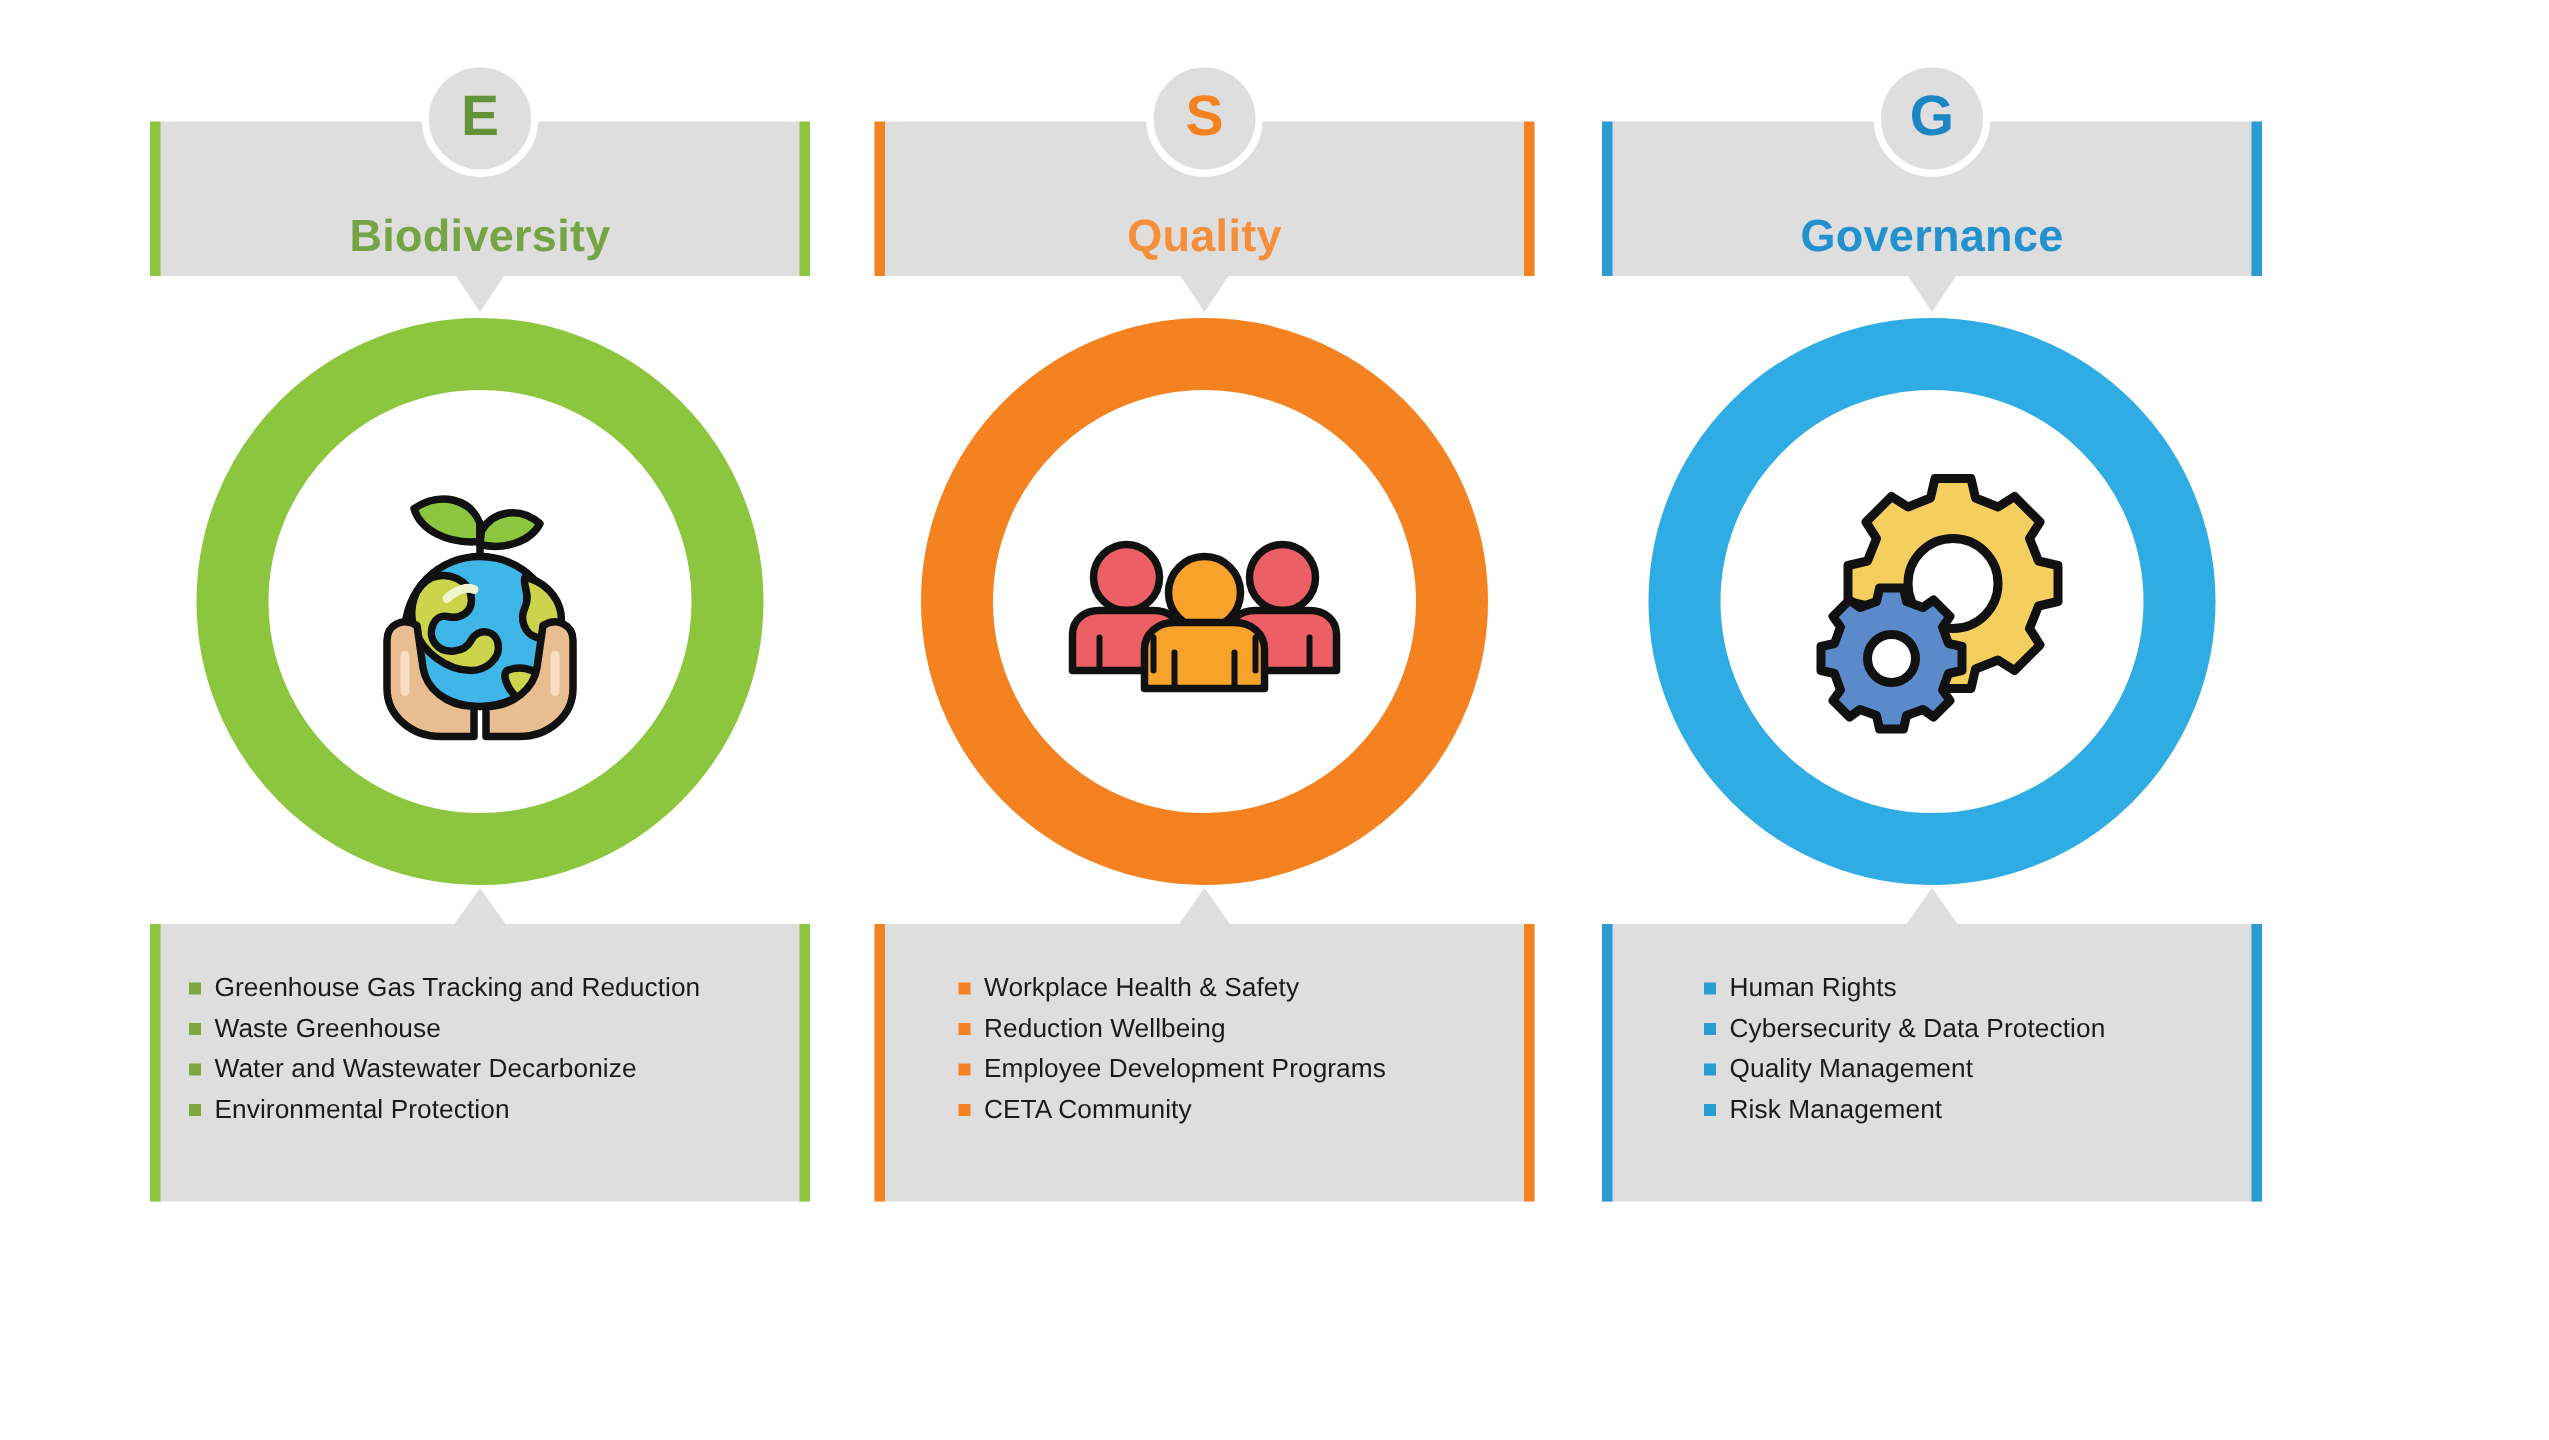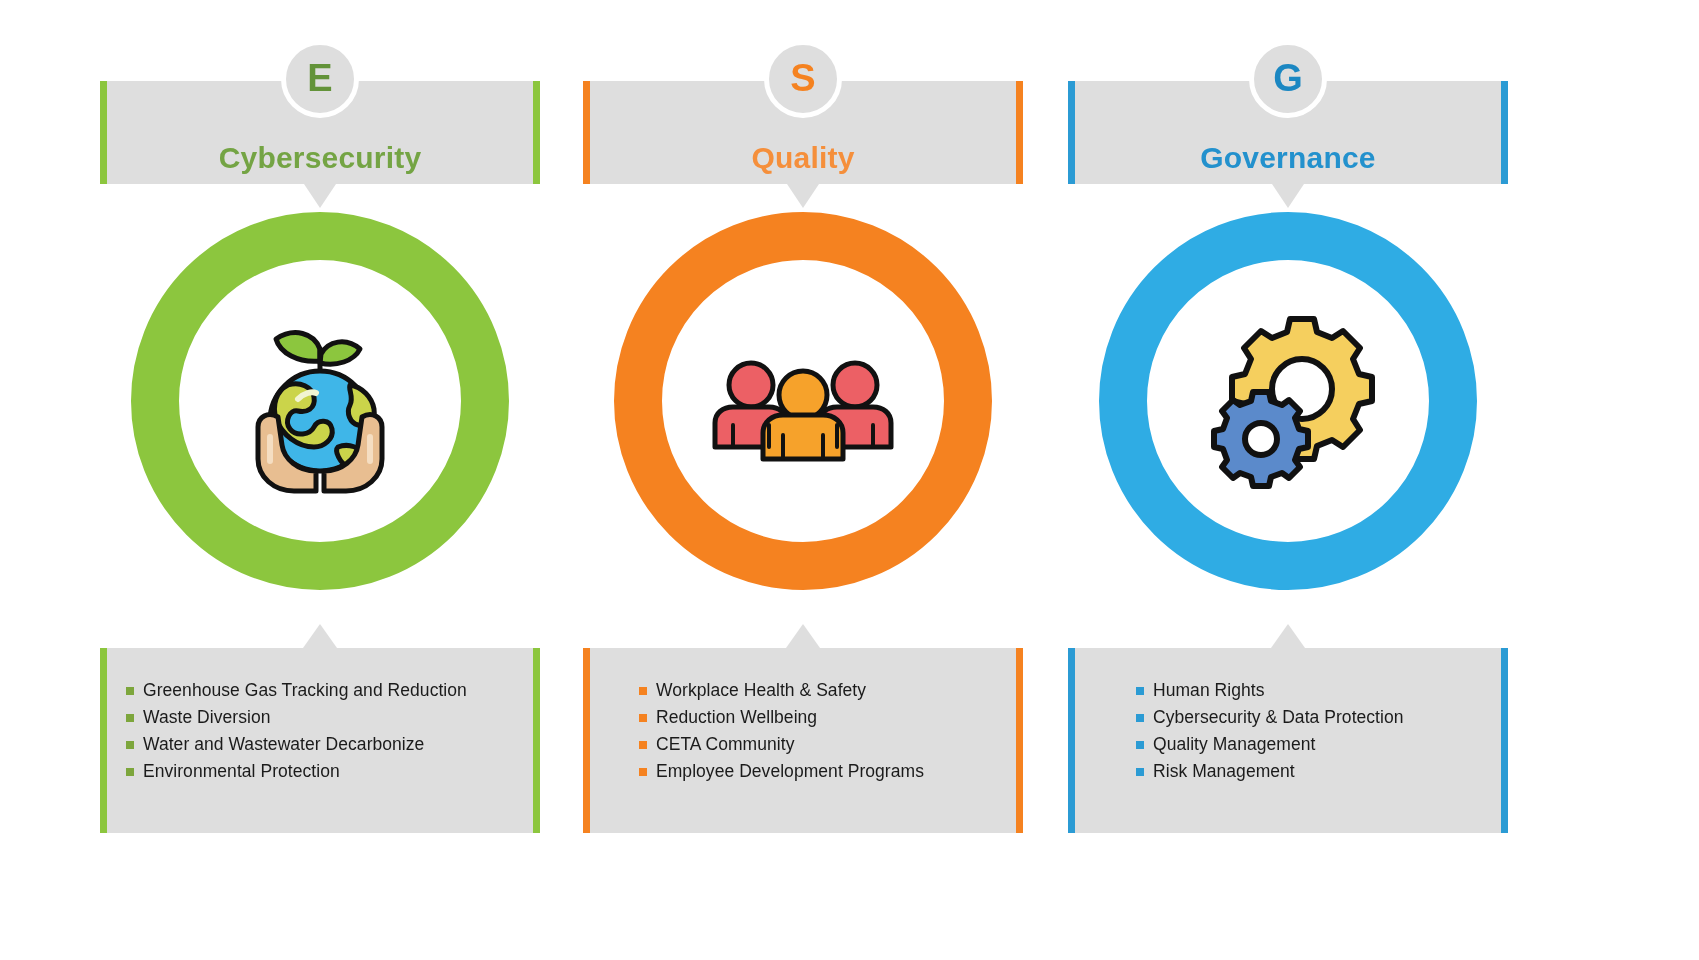--- a/index.html
+++ b/index.html
@@ -80,21 +80,21 @@
     border-radius:50%;
     box-sizing:border-box;
     display:flex;align-items:center;justify-content:center;
   }
   .icon-holder{
     width:200px;height:200px;
     display:flex;align-items:center;justify-content:center;
   }
 
   
-  .panel-wrap{position:absolute;top:624px;left:0;width:440px;}
+  .panel-wrap{position:absolute;top:592px;left:0;width:440px;}
   .tail-up{
     position:absolute;
     left:50%;margin-left:-17px;
     top:0;
     width:0;height:0;
     border-left:17px solid transparent;
     border-right:17px solid transparent;
     border-bottom:24px solid #dedede;
     z-index:2;
   }
@@ -138,21 +138,21 @@
 
   <div class="column col-env">
 
     <div class="header-wrap">
       <div class="header-bar">
         <div class="accent-l" style="background:#8CC63E"></div>
         <div class="accent-r" style="background:#8CC63E"></div>
         <div class="badge">
           <span style="color:#639339">E</span>
         </div>
-        <div class="header-title" style="color:#74A444">Cybersecurity</div>
+        <div class="header-title" style="color:#74A444">Biodiversity</div>
       </div>
       <div class="tail-down"></div>
     </div>
 
     <div class="ring-wrap">
       <div class="ring" style="border:48px solid #8CC63E">
         <div class="icon-holder">
           <svg viewBox="0 0 200 200" width="200" height="200" aria-hidden="true">
             <g stroke="#111111" stroke-width="5" stroke-linejoin="round" stroke-linecap="round">
 
@@ -187,21 +187,21 @@
       <div class="panel">
         <div class="accent-l" style="background:#8CC63E"></div>
         <div class="accent-r" style="background:#8CC63E"></div>
         <ul class="bullet-list">
           <li>
               <span class="bullet-sq" style="background:#7DA63C"></span>
               <span>Greenhouse Gas Tracking and Reduction</span>
             </li>
           <li>
               <span class="bullet-sq" style="background:#7DA63C"></span>
-              <span>Waste Diversion</span>
+              <span>Waste Greenhouse</span>
             </li>
           <li>
               <span class="bullet-sq" style="background:#7DA63C"></span>
               <span>Water and Wastewater Decarbonize</span>
             </li>
           <li>
               <span class="bullet-sq" style="background:#7DA63C"></span>
               <span>Environmental Protection</span>
             </li>
         </ul>
@@ -261,25 +261,25 @@
           <li>
               <span class="bullet-sq" style="background:#F58220"></span>
               <span>Workplace Health &amp; Safety</span>
             </li>
           <li>
               <span class="bullet-sq" style="background:#F58220"></span>
               <span>Reduction Wellbeing</span>
             </li>
           <li>
               <span class="bullet-sq" style="background:#F58220"></span>
+              <span>Employee Development Programs</span>
+            </li>
+          <li>
+              <span class="bullet-sq" style="background:#F58220"></span>
               <span>CETA Community</span>
-            </li>
-          <li>
-              <span class="bullet-sq" style="background:#F58220"></span>
-              <span>Employee Development Programs</span>
             </li>
         </ul>
       </div>
     </div>
   </div>
 
   <div class="column col-gov">
 
     <div class="header-wrap">
       <div class="header-bar">

